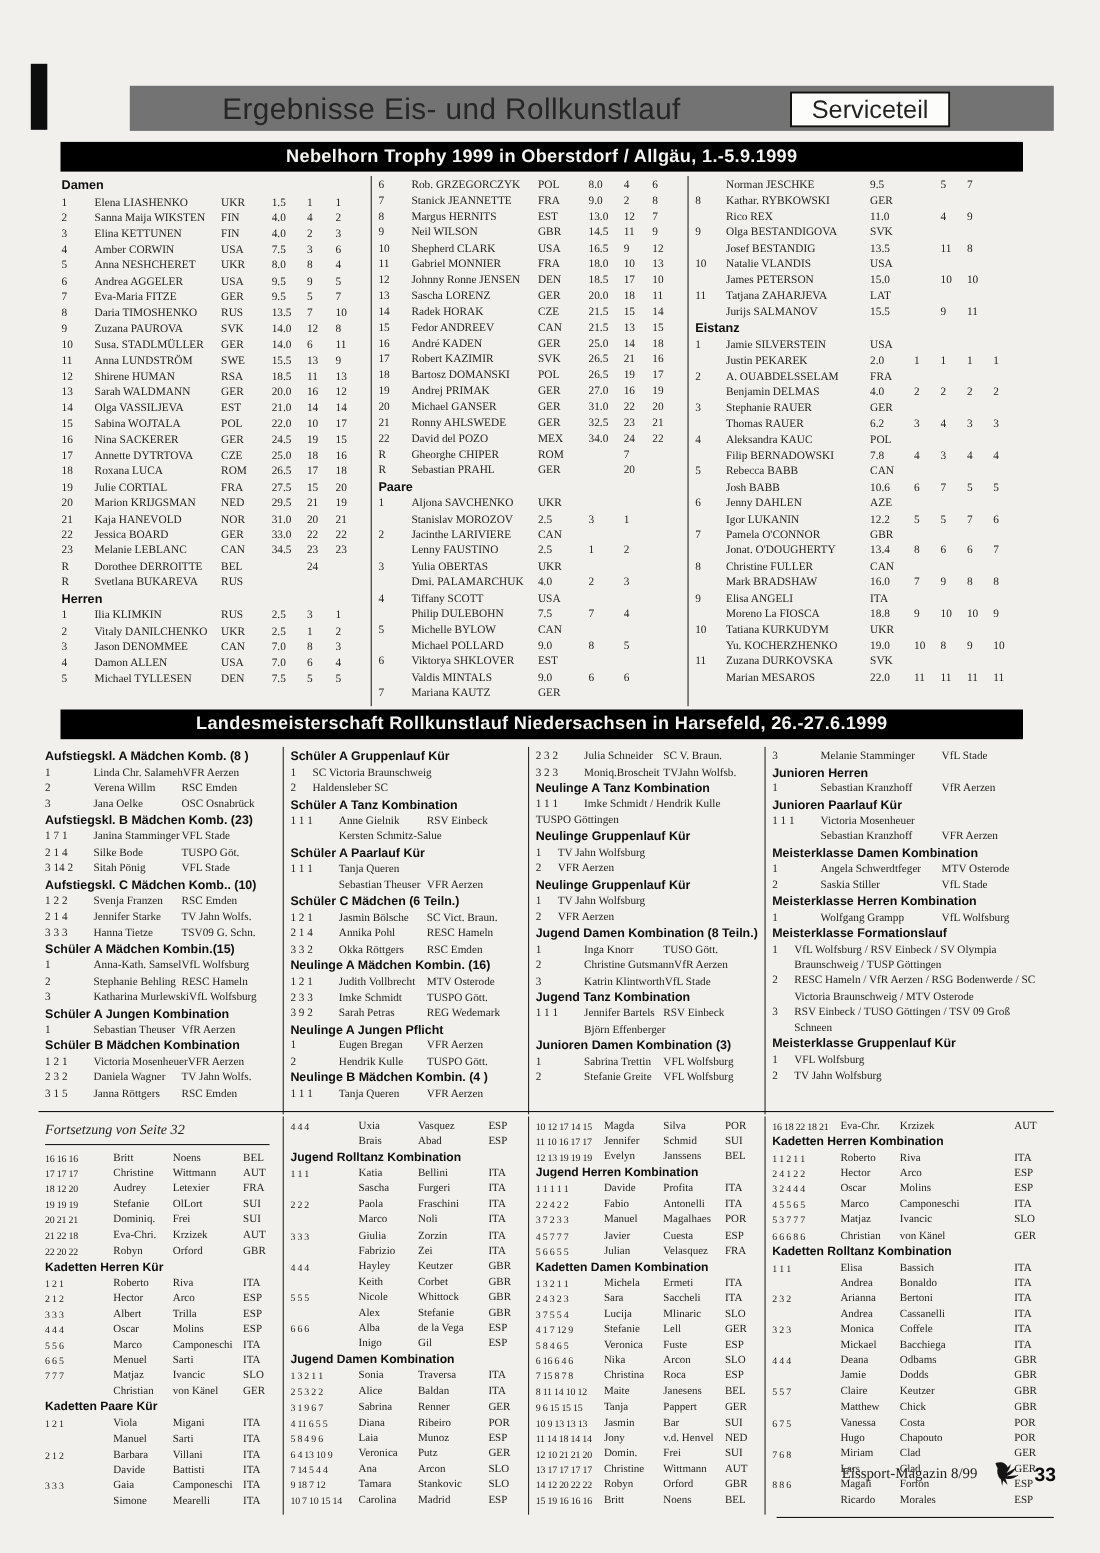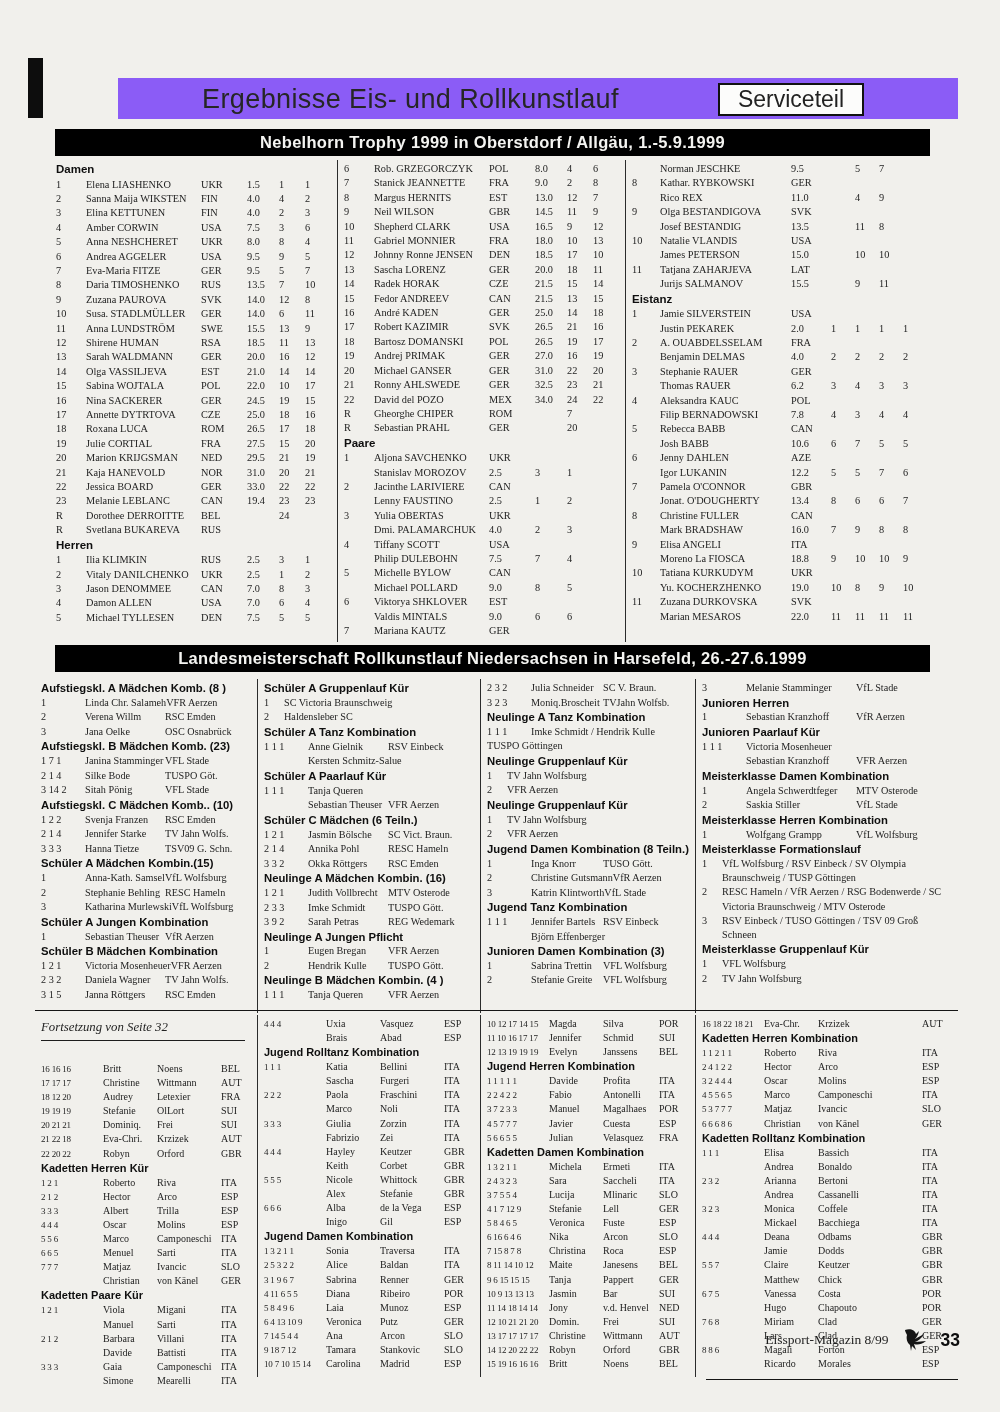--- a/index.html
+++ b/index.html
@@ -1,19 +1,19 @@
 <!DOCTYPE html>
 <html><head>
 <meta charset="utf-8">
 <style>
   html,body{margin:0;padding:0}
   body{width:1000px;height:1412px;position:relative;background:#f1f0ec;font-family:"Liberation Serif",serif;color:#232323}
   .abs{position:absolute}
   .corner-mark{left:28px;top:58px;width:15px;height:60px;background:#0d0d0d}
-  .band{left:118px;top:78px;width:840px;height:41px;background:#8b5cf6}
+  .band{left:118px;top:78px;width:840px;height:41px;background:#737373}
   .band-title{position:absolute;left:84px;top:6px;font:27px "Liberation Sans",sans-serif;color:#262626;letter-spacing:.4px}
   .badge{position:absolute;left:600px;top:5px;width:142px;height:29px;background:#fcfcfb;border:2px solid #111;
          display:flex;align-items:center;justify-content:center;font:23px "Liberation Sans",sans-serif;color:#222}
   .black-bar{left:55px;width:875px;height:27px;background:#000000;color:#f4f4f1;display:flex;align-items:center;justify-content:center;
          font:bold 16.5px "Liberation Sans",sans-serif;letter-spacing:.3px}
   #bar-neb{top:129px}
   #bar-landes{top:645px}
   .cols{display:flex;align-items:stretch}
   .col{box-sizing:border-box;padding:2px 4px 0 6px}
   .vline{border-right:1.3px solid #2b2b2b}
@@ -45,21 +45,21 @@
   .ne{grid-template-columns:28px 1fr 40px 24px 24px 24px 25px}
   .lr{grid-template-columns:44px 1fr 88px}
   .lr4{grid-template-columns:44px 1fr 98px}
   .lw{grid-template-columns:44px 1fr}
   .lf{grid-template-columns:20px 1fr}
   .lfw{grid-template-columns:20px 1fr}
   .lfw .cell{white-space:normal;line-height:14.2px}
   .cr{grid-template-columns:62px 54px 1fr 32px}
   .cr .cell:first-child{font-size:9px;letter-spacing:-.2px}
   .plain{font:10.2px/14.5px "Liberation Serif",serif}
-  .note-i{font:italic 12.8px/15px "Liberation Serif",serif;border-bottom:1.3px solid #1d1d1d;padding:3px 0 5px;margin:0 8px 21px 0}
+  .note-i{font:italic 12.8px/15px "Liberation Serif",serif;border-bottom:1.3px solid #1d1d1d;padding:3px 0 5px;margin:0 8px 5px 0}
   
   .frule{left:706px;top:1379px;width:252px;border-top:1.5px solid #151515;height:0}
   .footer{right:40px;top:1328px;display:flex;align-items:center;gap:13px}
   .mag{font:13.5px "Liberation Serif",serif;color:#1d1d1d}
   .pagenum{font:bold 17.5px "Liberation Sans",sans-serif;color:#0d0d0d}
 </style>
 </head>
 <body>
 
 <div class="abs corner-mark"></div>
@@ -247,21 +247,21 @@
         <span class="cell">Jessica BOARD</span>
         <span class="cell">GER</span>
         <span class="cell">33.0</span>
         <span class="cell">22</span>
         <span class="cell">22</span>
       </div>
       <div class="row ns">
         <span class="cell">23</span>
         <span class="cell">Melanie LEBLANC</span>
         <span class="cell">CAN</span>
-        <span class="cell">19.4</span>
+        <span class="cell">34.5</span>
         <span class="cell">23</span>
         <span class="cell">23</span>
       </div>
       <div class="row ns">
         <span class="cell">R</span>
         <span class="cell">Dorothee DERROITTE</span>
         <span class="cell">BEL</span>
         <span class="cell"></span>
         <span class="cell">24</span>
         <span class="cell"></span>

